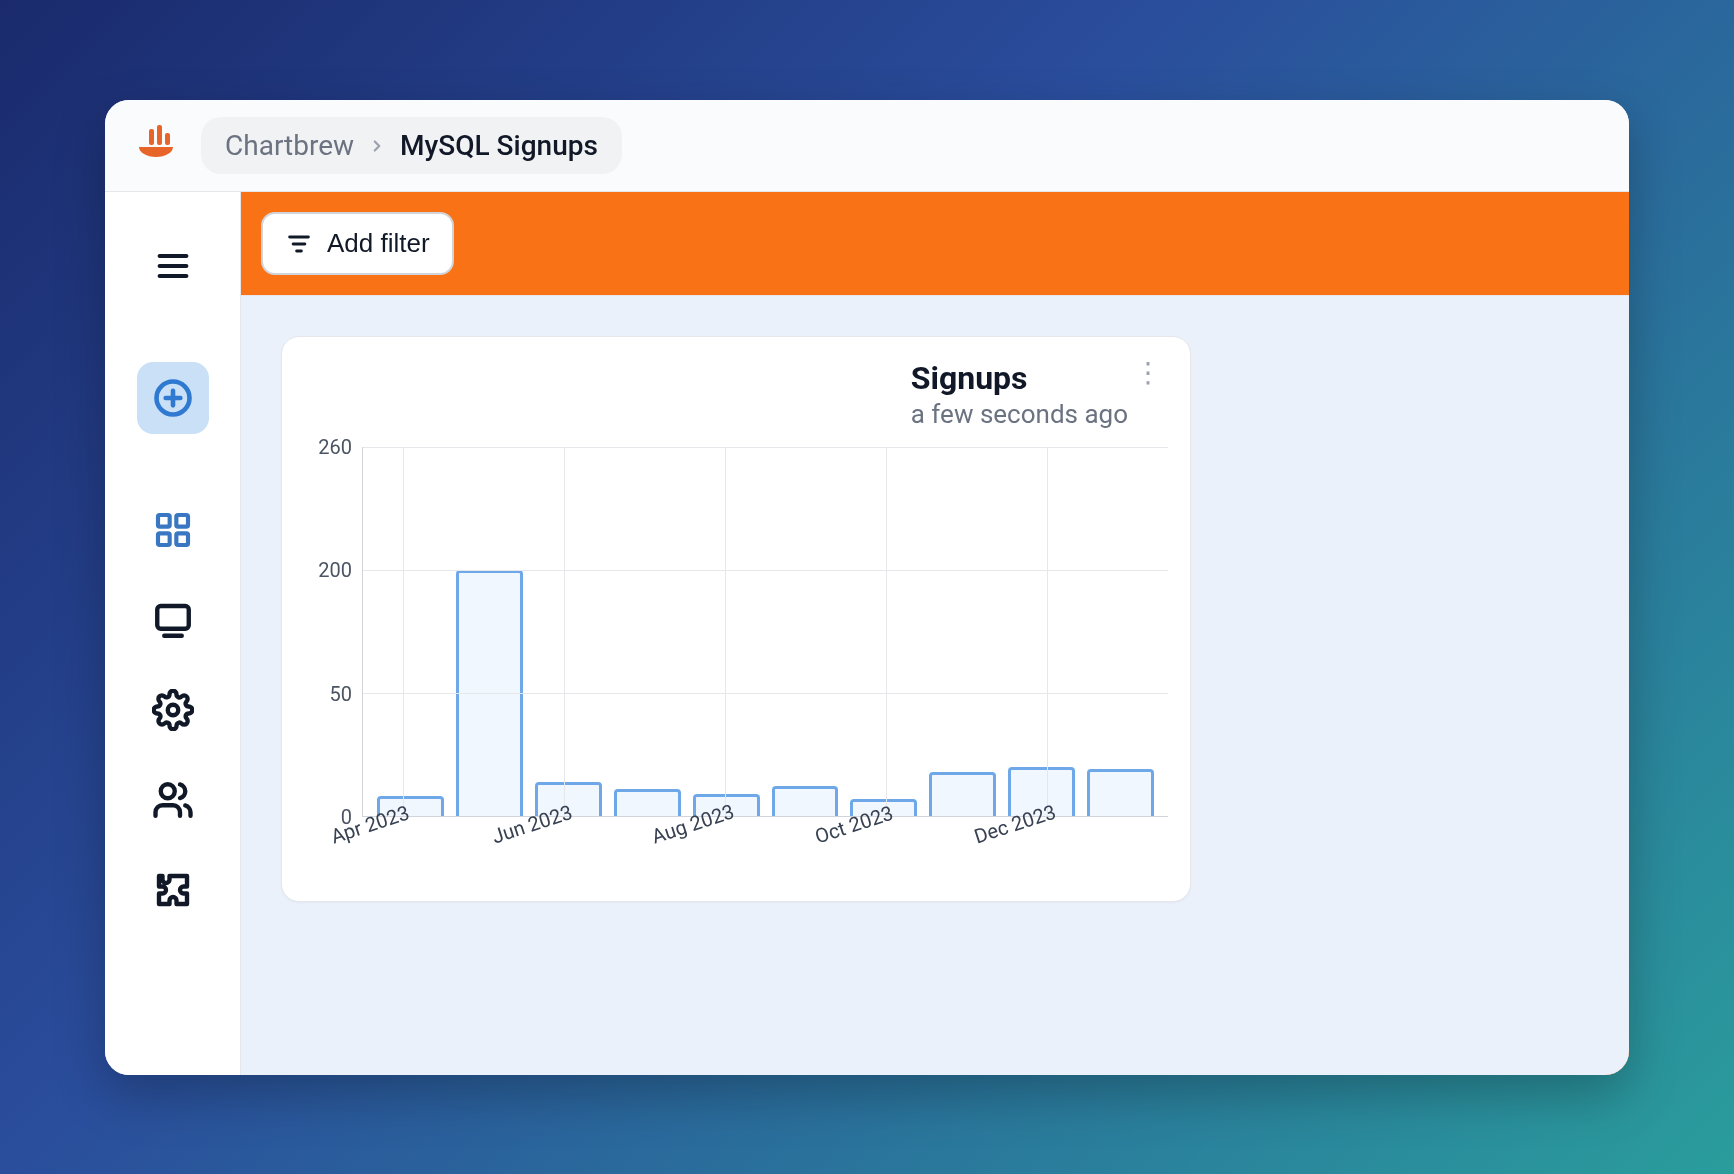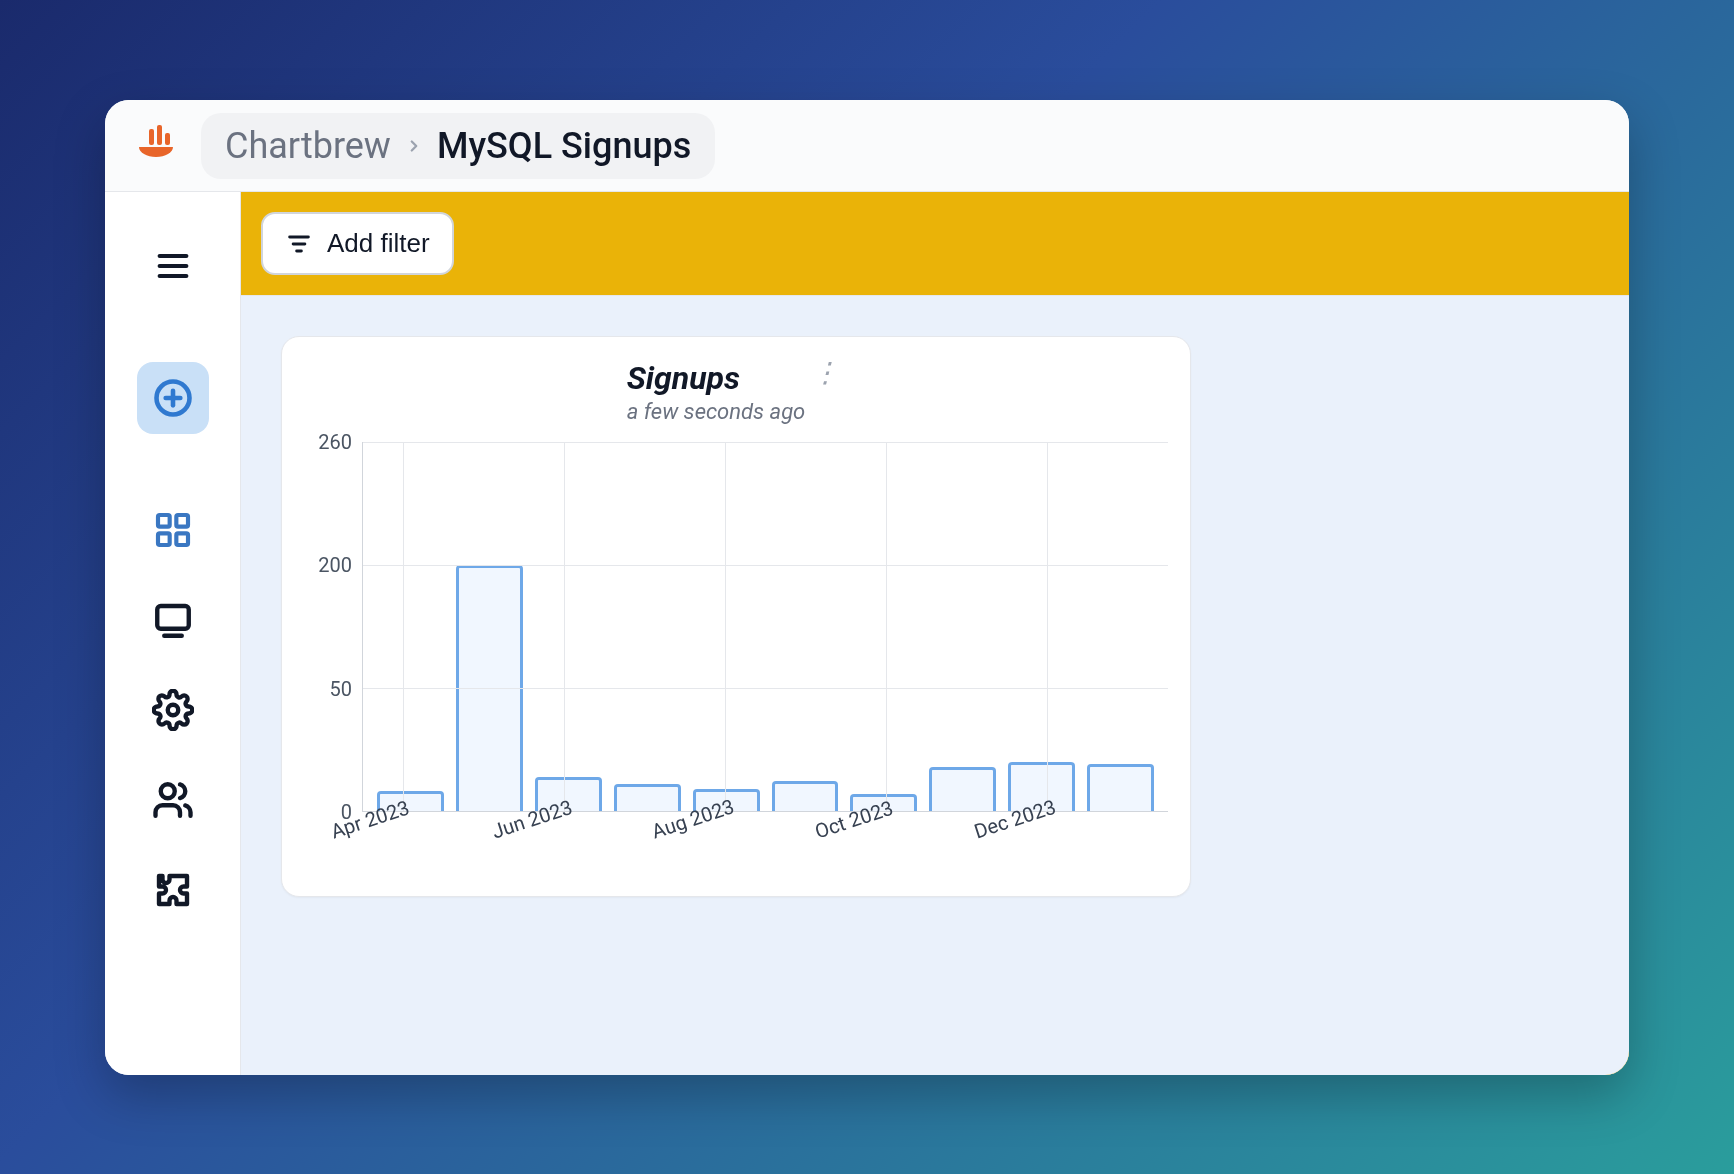--- a/index.html
+++ b/index.html
@@ -36,21 +36,21 @@
     align-items: center;
     justify-content: center;
   }
   .breadcrumb-wrap {
     background: #f1f2f4;
     border-radius: 20px;
     padding: 12px 24px;
     display: flex;
     align-items: center;
     gap: 14px;
-    font-size: 36px;
+    font-size: 28px;
   }
   .breadcrumb-root {
     color: #6b7280;
     cursor: pointer;
   }
   .breadcrumb-sep {
     color: #9ca3af;
     display: flex;
     align-items: center;
   }
@@ -85,21 +85,21 @@
   .side-item.active {
     background: #c9e0f7;
   }
   .side-spacer {
     height: 24px;
   }
   .content {
     flex: 1;
     display: flex;
     flex-direction: column;
-    background: #eab308;
+    background: #f97316;
   }
   .filterbar {
     height: 104px;
     border-bottom: 1px solid #e5e7eb;
     display: flex;
     align-items: center;
     padding: 0 20px;
   }
   .addfilter-btn {
     border: 2px solid #d1d5db;
@@ -121,31 +121,30 @@
   .chart-card {
     background: #fff;
     border: 1px solid #e5e7eb;
     border-radius: 18px;
     width: 910px;
     padding: 22px 22px 28px 22px;
     box-shadow: 0 1px 2px rgba(0,0,0,0.04);
   }
   .card-header {
     display: flex;
-    justify-content: center;
+    justify-content: flex-end;
     align-items: flex-start;
-    font-style: italic;
   }
   .card-title {
     font-size: 32px;
     font-weight: 700;
     color: #111827;
   }
   .card-subtitle {
-    font-size: 22px;
+    font-size: 26px;
     color: #6b7280;
     margin-top: 2px;
   }
   .card-menu {
     color: #9ca3af;
     font-size: 28px;
     cursor: pointer;
     padding: 0 6px;
     line-height: 1;
   }

